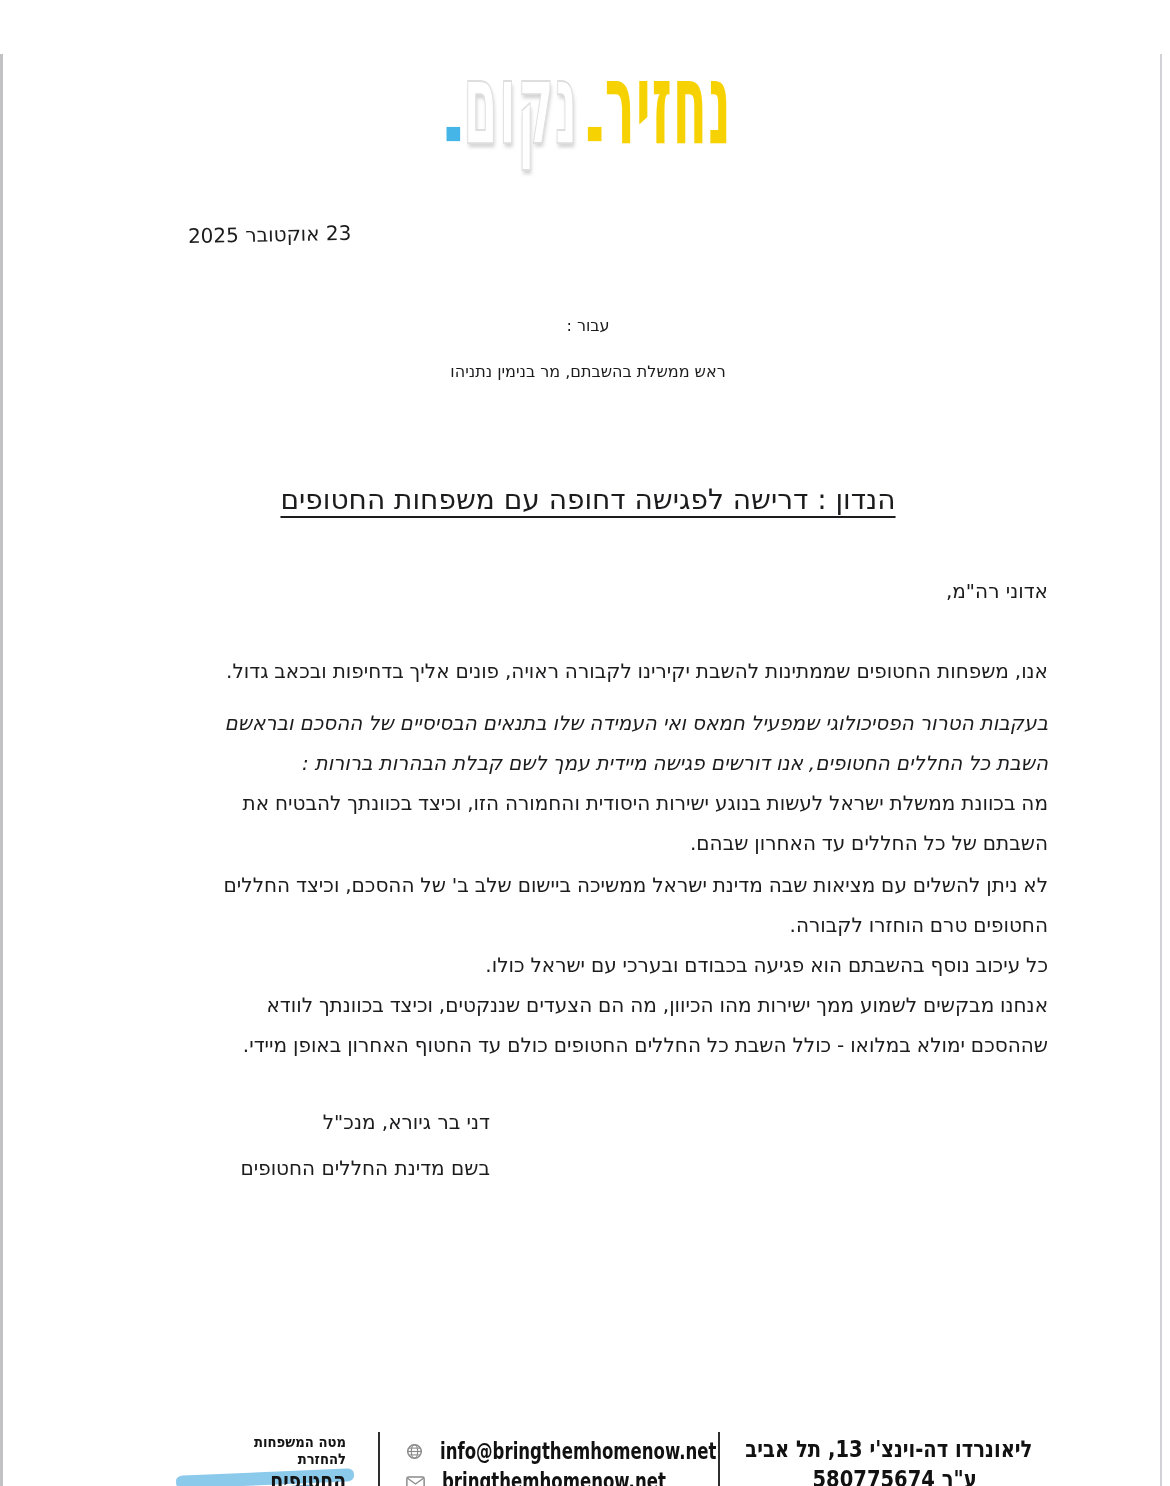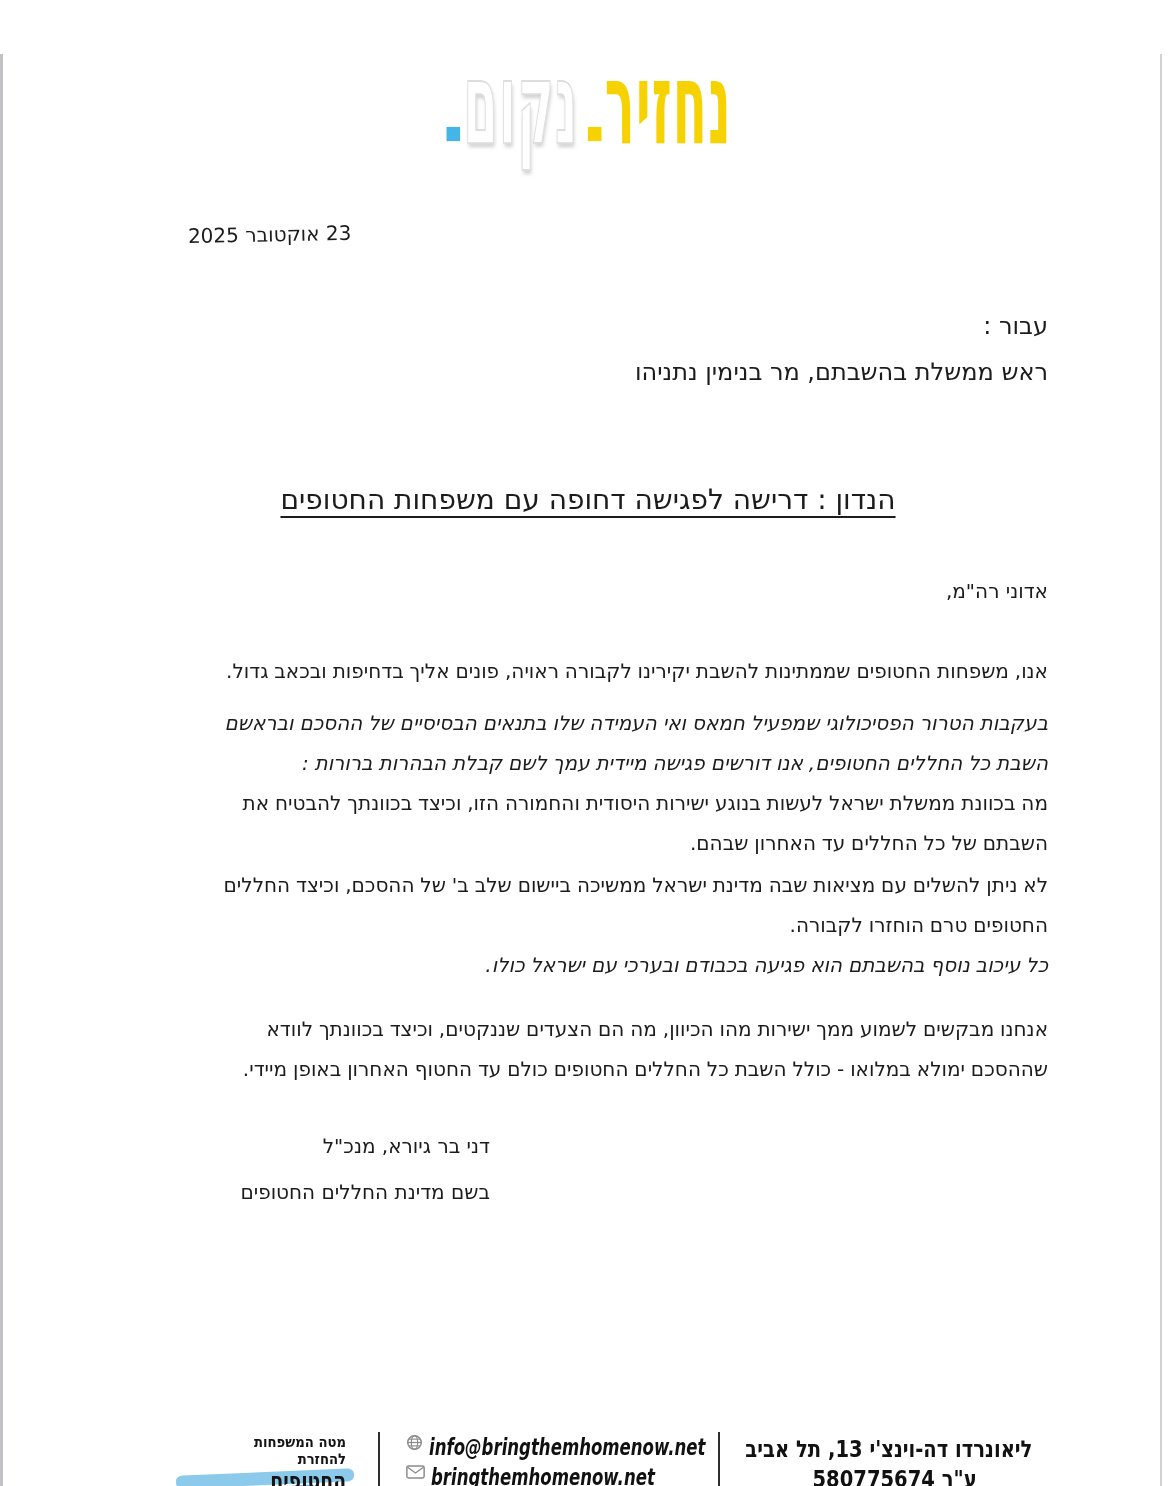--- a/index.html
+++ b/index.html
@@ -71,21 +71,21 @@
   
   .date-line {
     margin: 64px 0 0 0;
     margin-left: 60px;
     font-size: 20px;
     line-height: 40px;
     text-align: left;
     transform: rotate(-1.1deg);
     transform-origin: left center;
   }
-  .addr { margin-top: 47px; line-height: 46px; font-size: 24px; text-align: right; }
+  .addr { margin-top: 47px; line-height: 46px; font-size: 16px; text-align: center; }
   .subject {
     margin-top: 84px;
     font-size: 28px;
     line-height: 42px;
     text-align: center;
     text-decoration: underline;
     text-underline-offset: 7px;
     text-decoration-thickness: 1.5px;
   }
   .salutation { margin-top: 50px; font-size: 20px; line-height: 40px; text-align: right; }
@@ -94,22 +94,22 @@
     font-size: 20px;
     line-height: 40px;
     text-align: right;
     white-space: pre-line;
     word-spacing: -0.5px;
   }
   .p1 { margin-top: 40px; }
   .p2 { margin-top: 12px; font-style: italic; }
   .p3 { margin-top: 0; }
   .p4 { margin-top: 2px; }
-  .p5 { margin-top: 0; font-style: italic; }
-  .p6 { margin-top: 24px; }
+  .p5 { margin-top: 0; }
+  .p6 { }
   .signature {
     margin: 34px 558px 0 0;
     text-align: right;
     font-size: 20px;
     line-height: 46px;
   }
 
   
   .footer { position: absolute; left: 0; top: 1376px; width: 1170px; height: 100px; direction: ltr; }
   .org-logo {
@@ -142,21 +142,21 @@
     border-radius: 2px;
     transform: rotate(-1.5deg);
   }
   .footer-divider {
     position: absolute; top: 2px;
     width: 2px; height: 64px; background: #2e2e2e;
   }
   .divider-1 { left: 378px; }
   .divider-2 { left: 718px; }
   .contact { position: absolute; left: 406px; top: 4px; }
-  .contact-row { display: flex; align-items: flex-start; gap: 6px; height: 30px; font-style: italic; }
+  .contact-row { display: flex; align-items: flex-end; gap: 17px; height: 30px; }
   .contact-text {
     display: inline-block;
     font-weight: bold; font-size: 23px; color: #111;
     transform: scaleX(0.72); transform-origin: left center;
     white-space: nowrap;
     direction: ltr;
   }
   .address {
     position: absolute; left: 732px; top: 4px; width: 326px;
     direction: rtl; text-align: center; color: #111;

